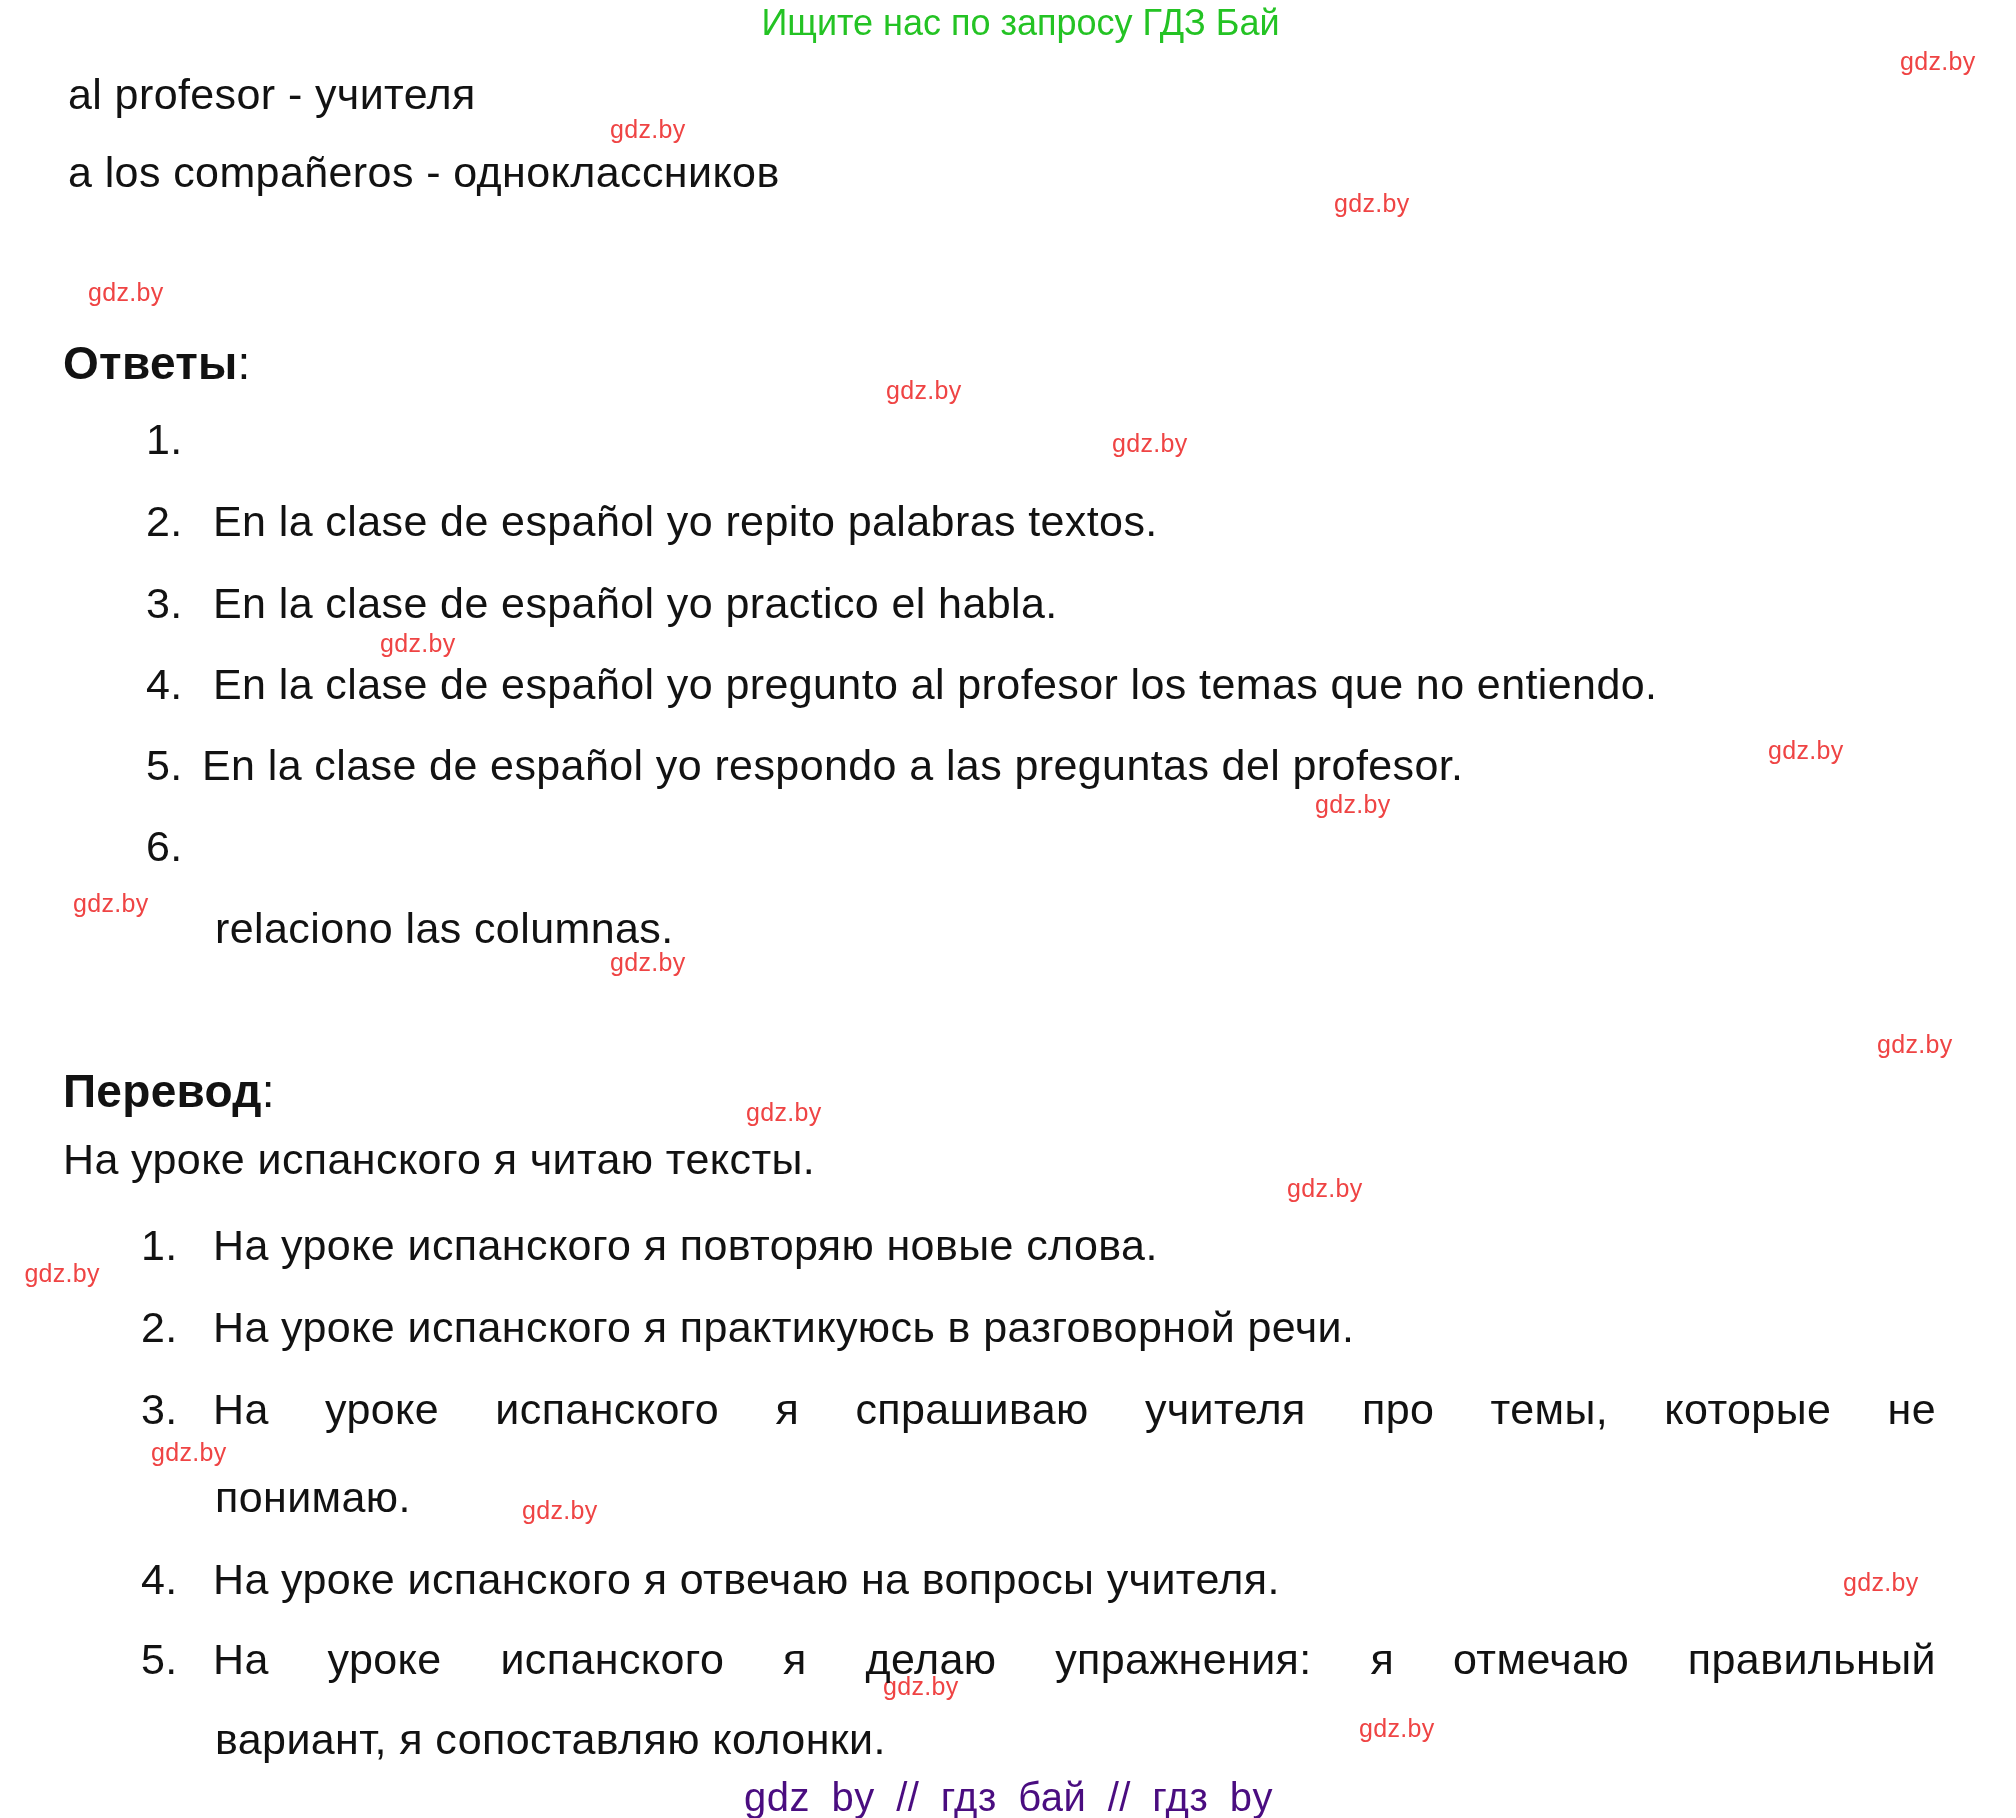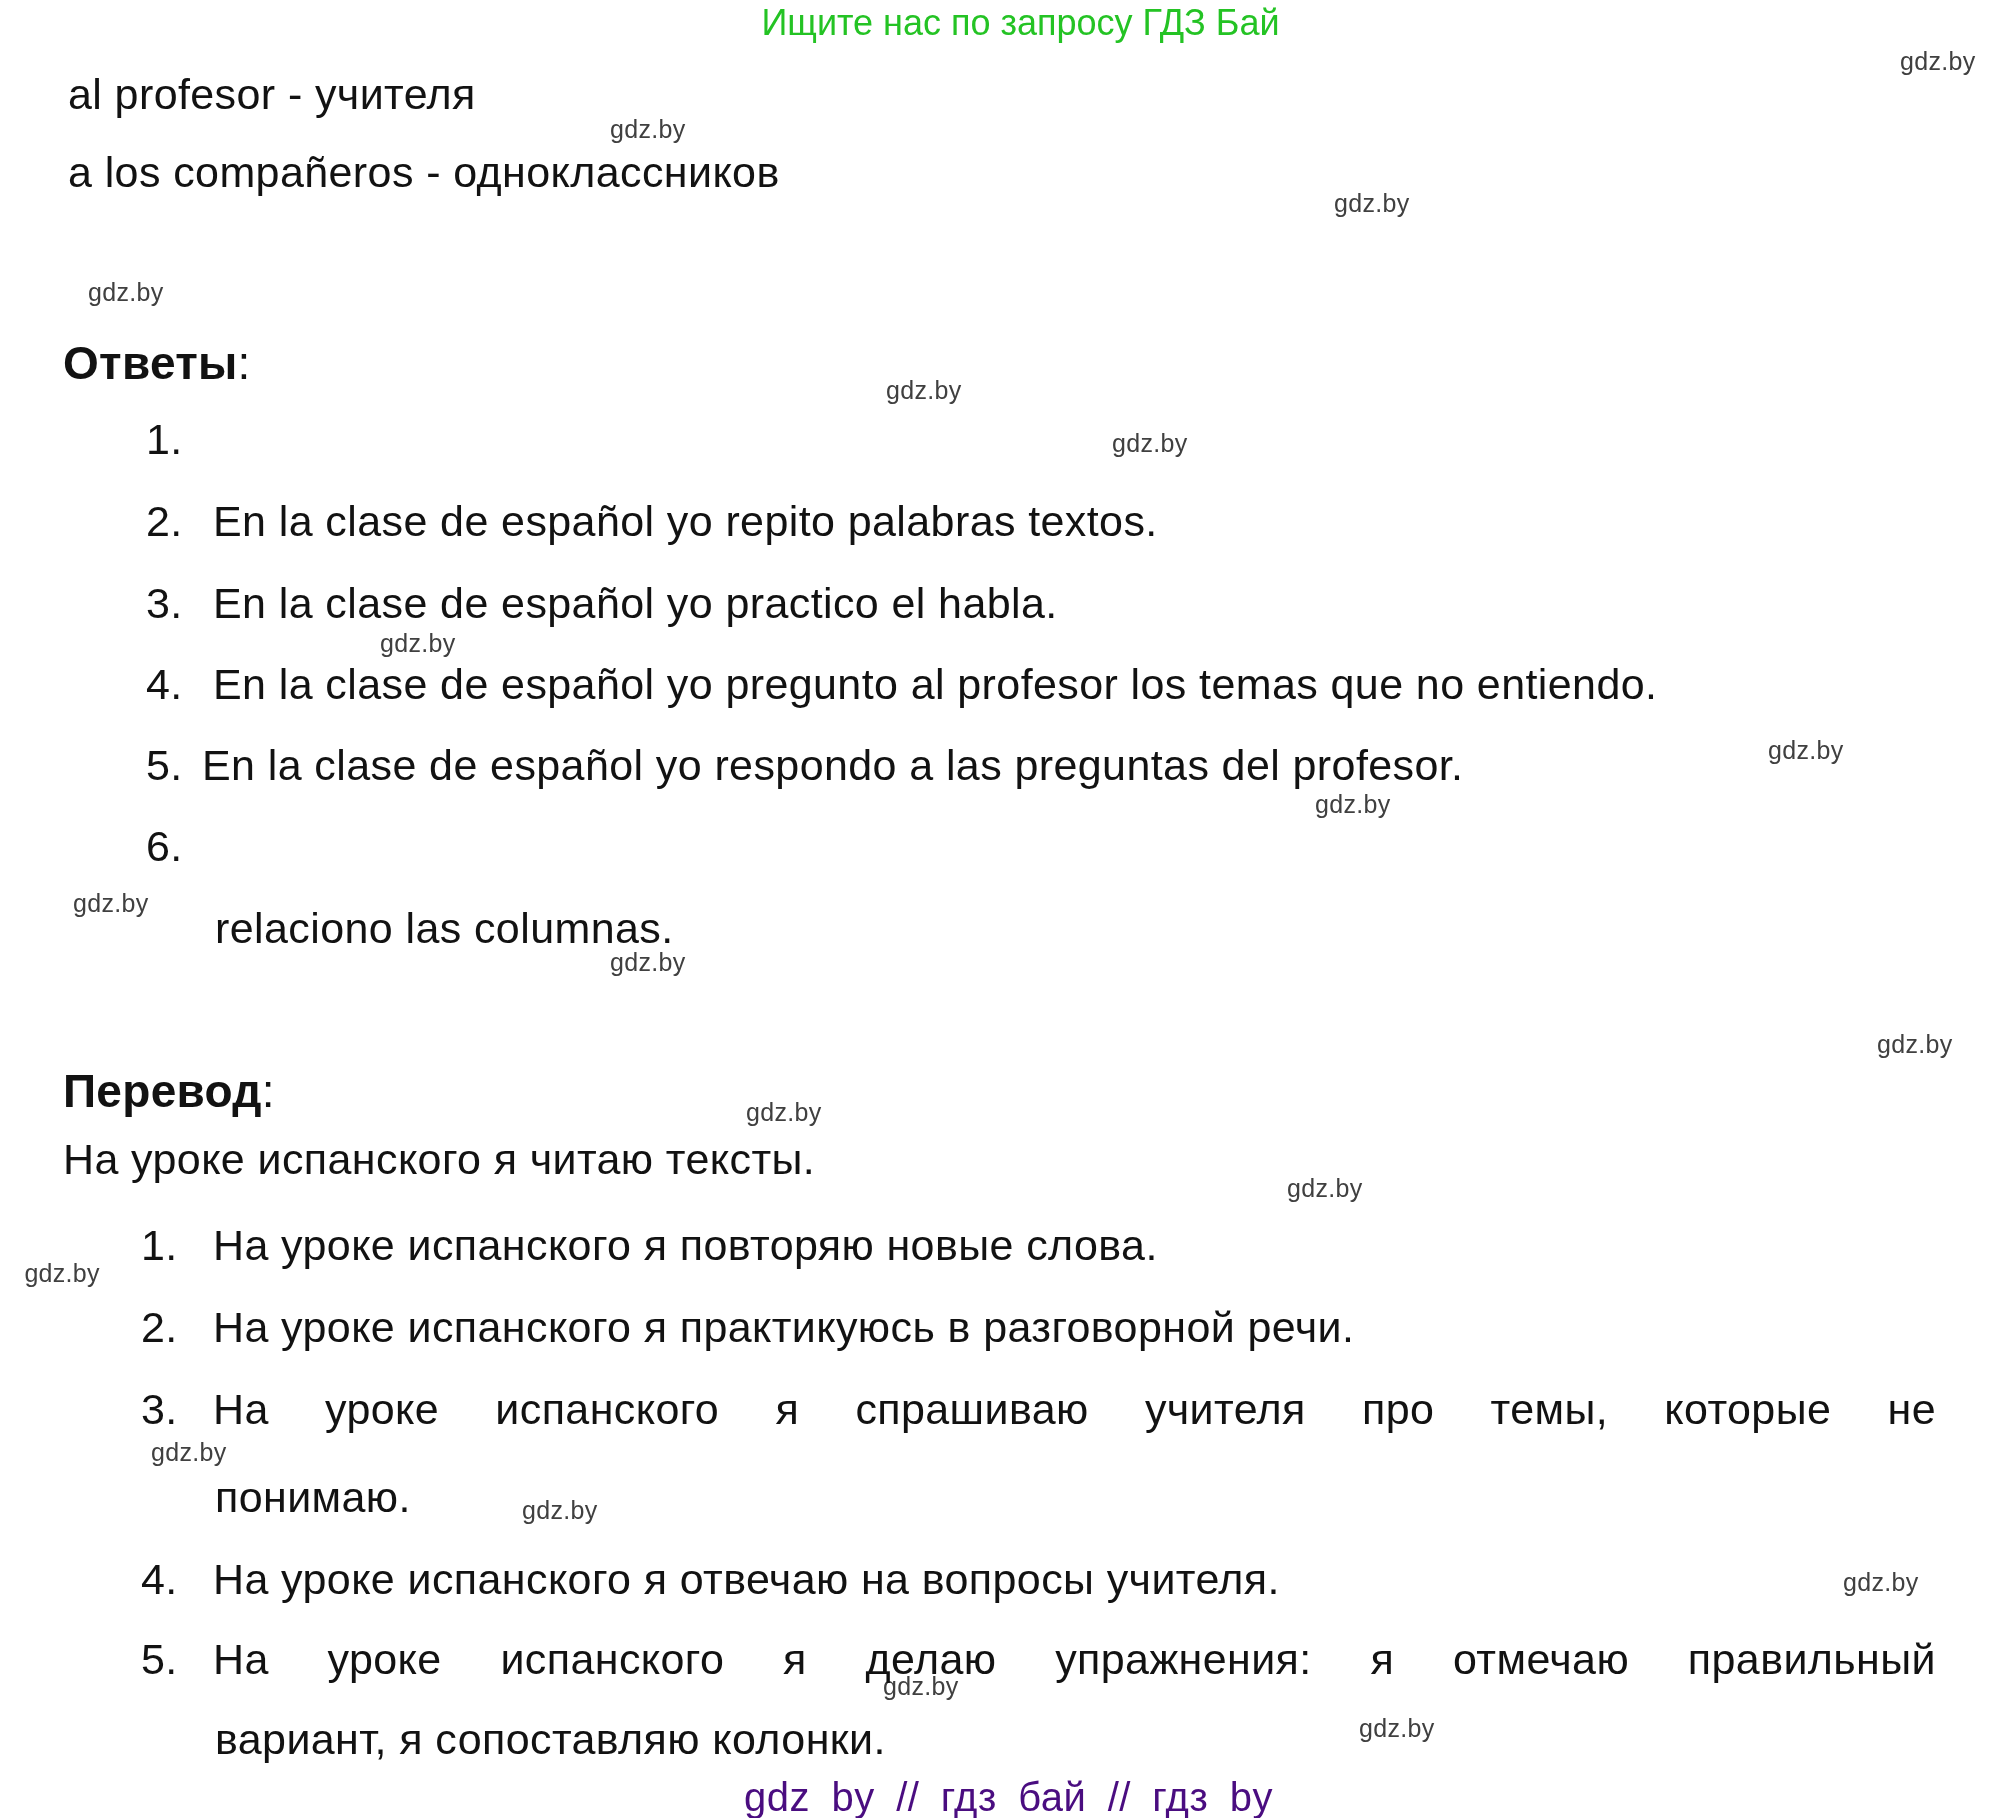--- a/index.html
+++ b/index.html
@@ -15,21 +15,21 @@
   .promo{
     position:absolute;
     top:2px;left:12px;width:100%;
     text-align:center;
     font-size:36px;
     color:#24c324;
   }
   .wm{
     position:absolute;
     font-size:25px;
-    color:#404040;
+    color:#ef4444;
     letter-spacing:0.3px;
     white-space:nowrap;
   }
   .line{
     position:absolute;
     font-size:43px;
     letter-spacing:0.4px;
     white-space:nowrap;
   }
   .heading{

